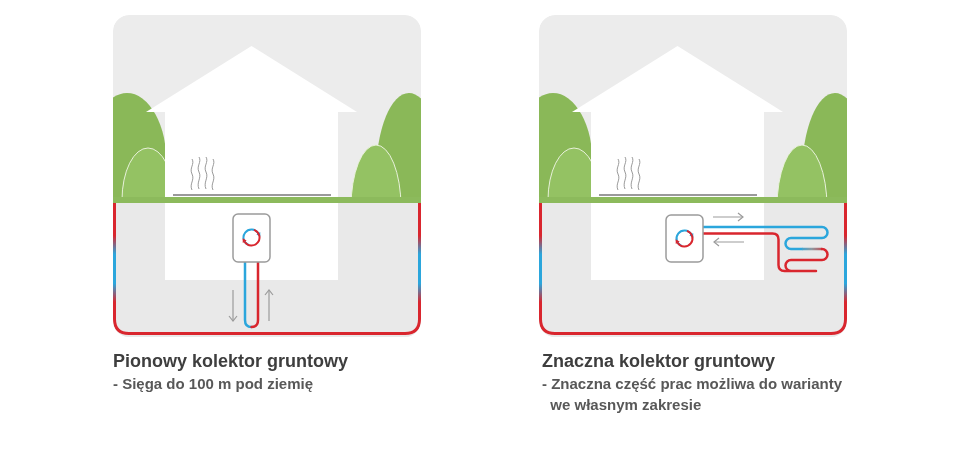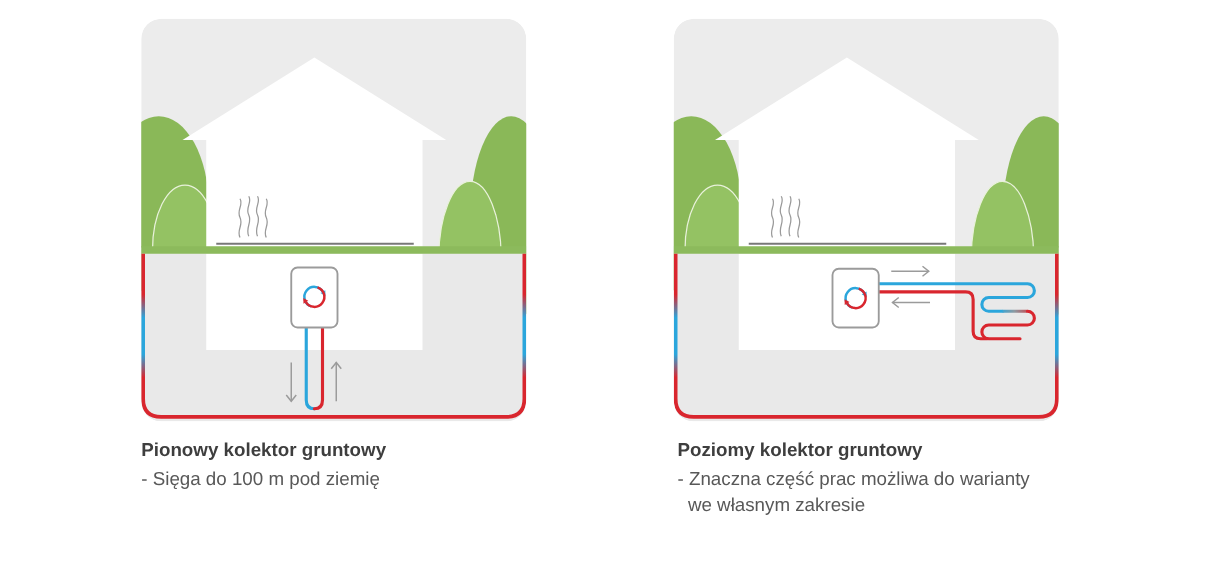--- a/index.html
+++ b/index.html
@@ -23,22 +23,22 @@
   .floor{stroke:#787878;stroke-width:1.5;}
   .pump-box{fill:#FFFFFF;stroke:var(--line-gray);stroke-width:1.5;}
   .pipe-b{stroke:var(--pipe-blue);stroke-width:2.5;fill:none;stroke-linecap:round;}
   .pipe-r{stroke:var(--pipe-red);stroke-width:2.5;fill:none;stroke-linecap:round;}
   .flow-arrow{stroke:var(--line-gray);stroke-width:1.2;fill:none;}
   .cycle-b{stroke:var(--pipe-blue);stroke-width:2;fill:none;}
   .cycle-r{stroke:var(--pipe-red);stroke-width:2;fill:none;}
   .cycle-hb{fill:var(--pipe-blue);} .cycle-hr{fill:var(--pipe-red);}
   .caption{position:absolute;top:351px;width:420px;color:var(--body-text);font-size:15px;}
   .caption.left{left:113px;} .caption.right{left:542px;}
-  .cap-title{font-weight:bold;color:var(--title-text);font-size:15px;line-height:20px;margin-bottom:2px;}
-  .cap-line{line-height:21px;white-space:pre;}
+  .cap-title{font-weight:bold;color:var(--title-text);font-size:18px;line-height:20px;margin-bottom:2px;}
+  .cap-line{line-height:21px;white-space:pre;font-weight:bold;}
 </style>
 </head>
 <body>
 
 <div id="stage">
 
   <svg class="diagram left" width="308" height="322" viewBox="0 0 308 322">
     <defs>
       <clipPath id="clipL">
           <rect x="0" y="0" width="308" height="322" rx="16"></rect>
@@ -170,18 +170,18 @@
       </g>
     </g>
   </svg>
 
   <div class="caption left">
     <div class="cap-title">Pionowy kolektor gruntowy</div>
     <div class="cap-line">- Sięga do 100 m pod ziemię</div>
   </div>
 
   <div class="caption right">
-    <div class="cap-title">Poziomy kolektor gruntowy</div>
+    <div class="cap-title">Znaczna kolektor gruntowy</div>
     <div class="cap-line">- Znaczna część prac możliwa do warianty</div>
     <div class="cap-line">  we własnym zakresie</div>
   </div>
 
 </div>
 
 </body></html>

